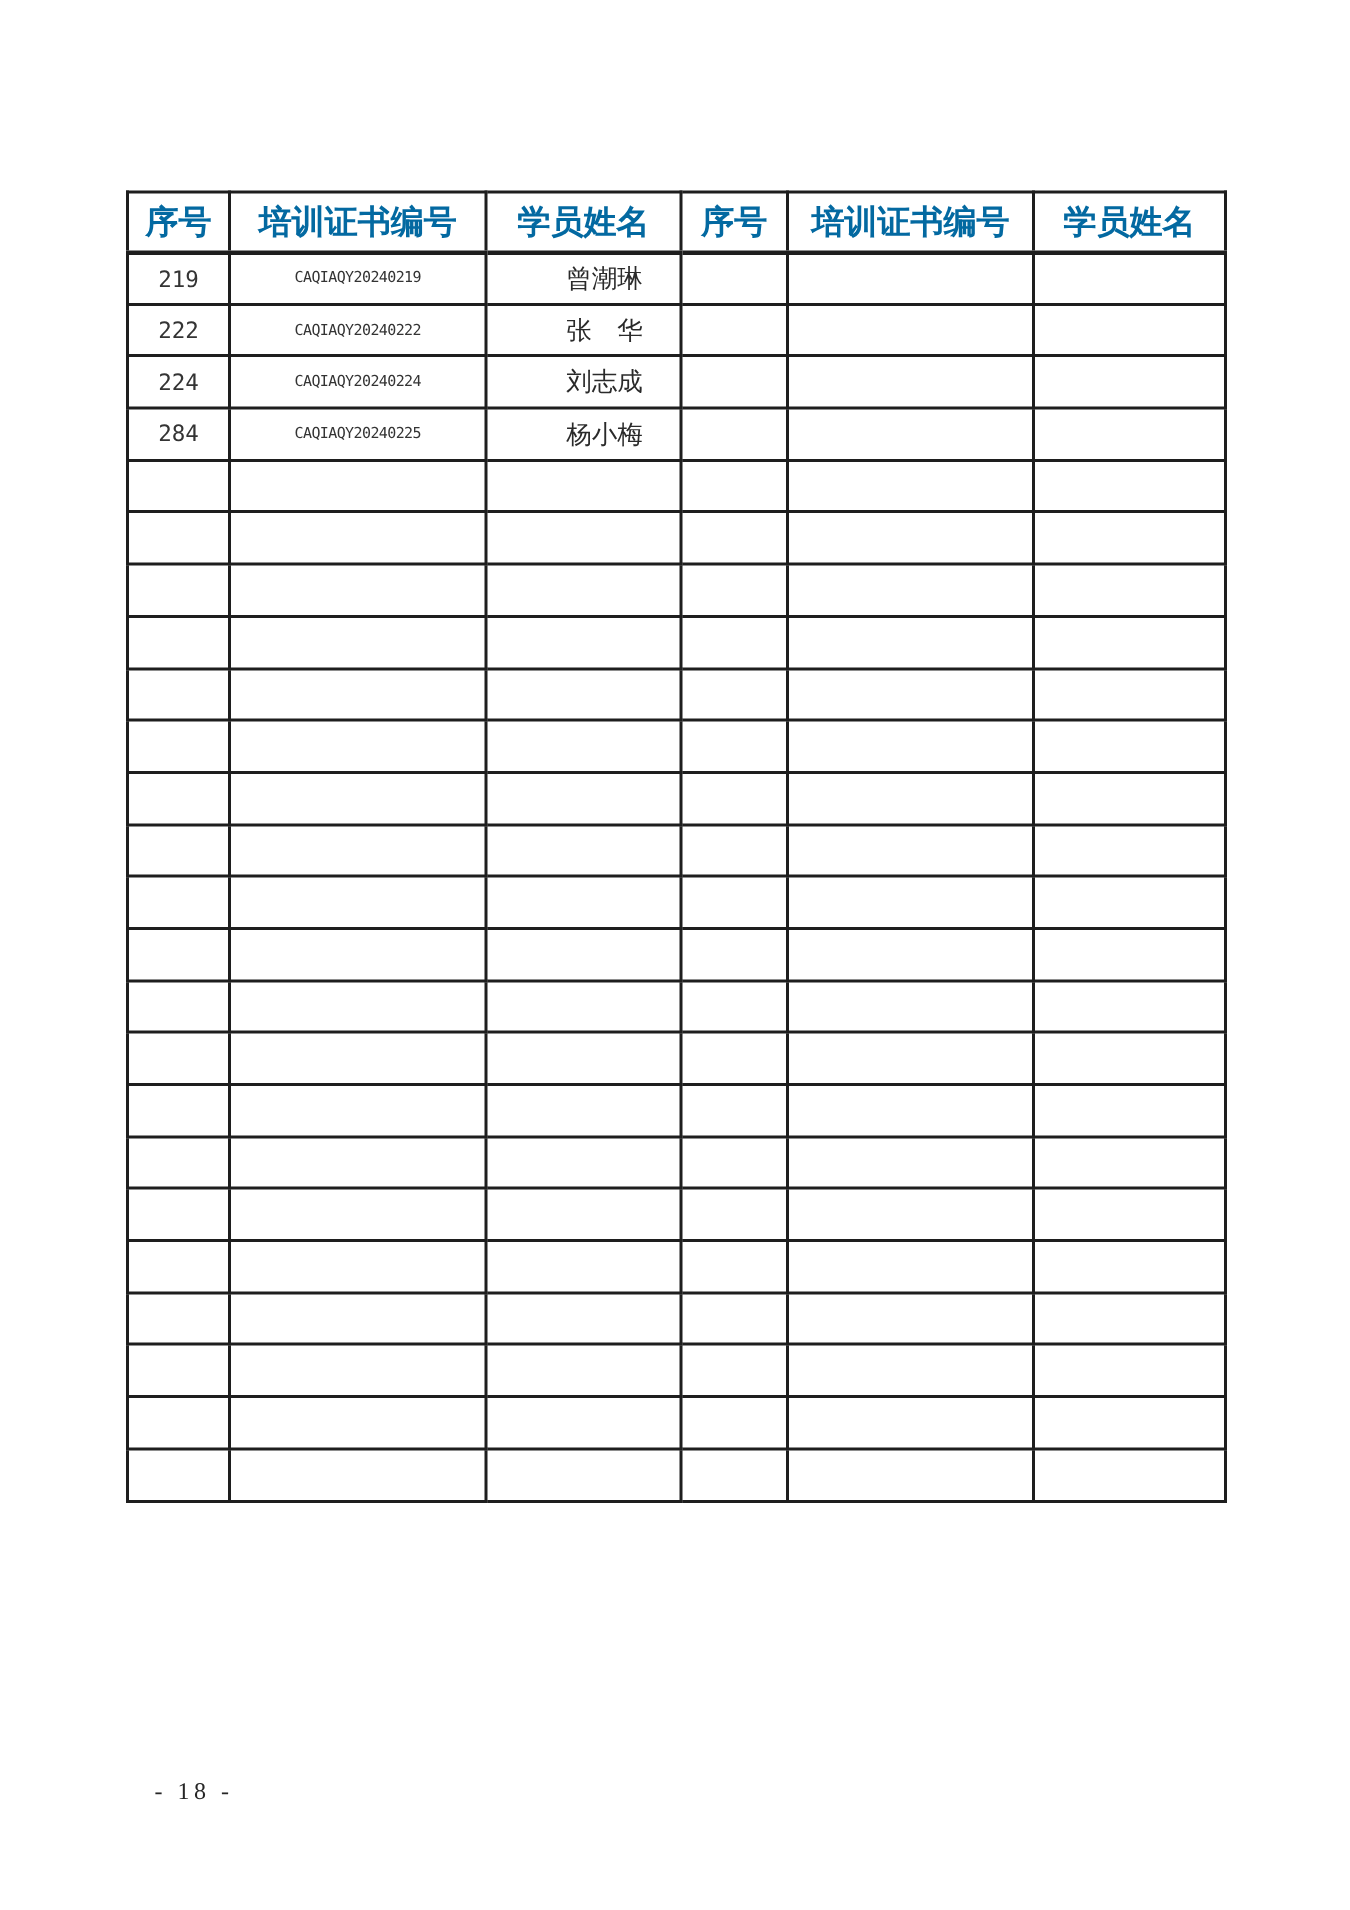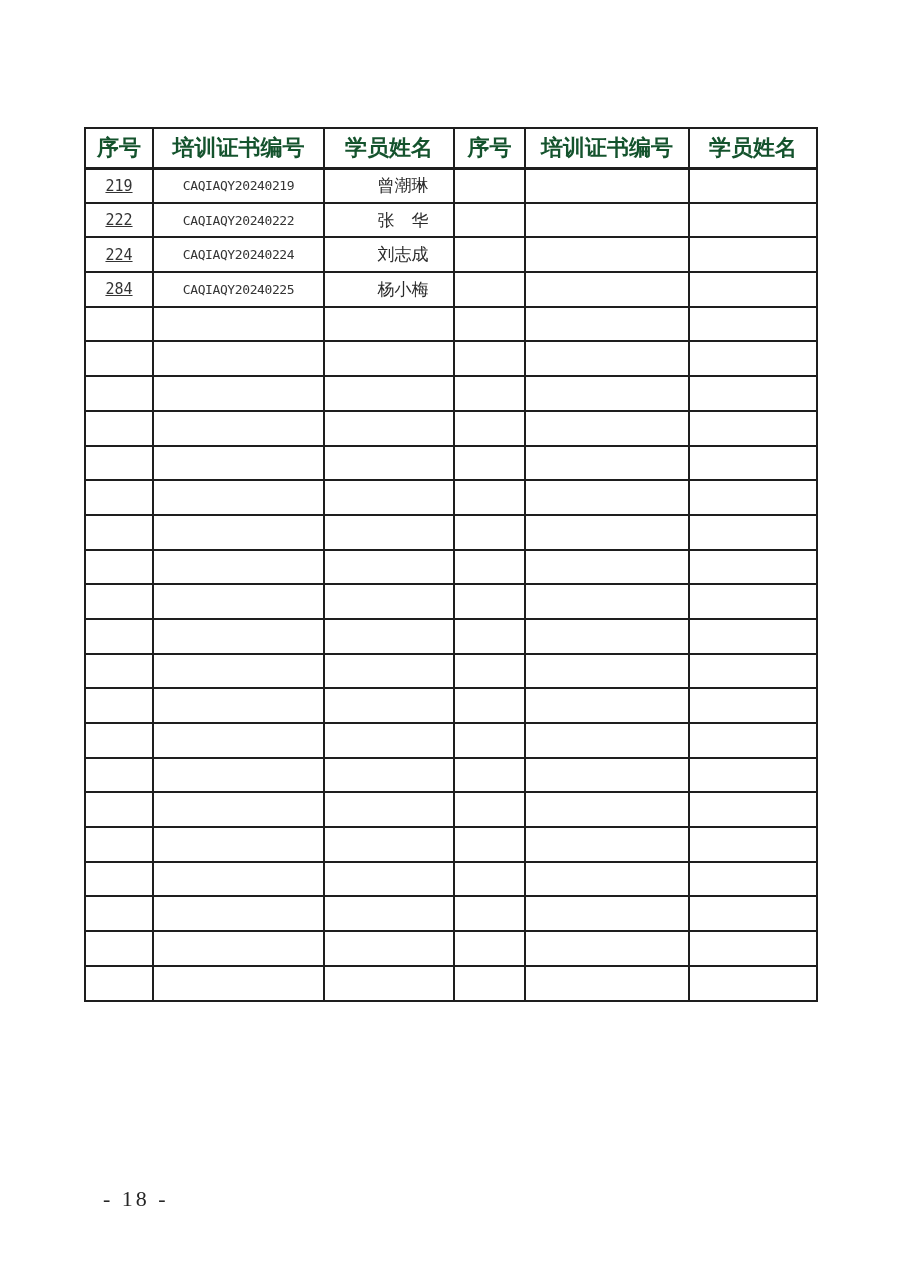--- a/index.html
+++ b/index.html
@@ -31,48 +31,47 @@
     text-align: center;
     vertical-align: middle;
     white-space: nowrap;
     overflow: hidden;
   }
   .roster thead tr { height: 40px; }
   .roster th {
     font-family: "Liberation Serif", serif;
     font-weight: bold;
     font-size: 22px;
-    color: #14532d;
+    color: #0369a1;
     border-bottom-width: 3px;
   }
   .roster tbody tr { height: 34.7px; }
   td.col-serial {
     font-family: "DejaVu Sans Mono", monospace;
     font-size: 15px;
     color: #343434;
-    text-decoration: underline;
   }
   td.col-cert {
     font-family: "DejaVu Sans Mono", monospace;
-    font-size: 13px;
+    font-size: 10px;
     letter-spacing: -0.4px;
     color: #343434;
   }
   td.col-name {
     font-family: "Liberation Serif", serif;
     font-size: 17px;
     color: #2a2a2a;
     padding-left: 28px;
   }
   .page-number {
     position: absolute;
     left: 103px;
     top: 1186px;
     font-family: "Liberation Serif", serif;
-    font-size: 22px;
+    font-size: 16px;
     letter-spacing: 3px;
     color: #262626;
   }
 </style>
 </head>
 <body>
 
 <div class="page">
 
   <table class="roster">

